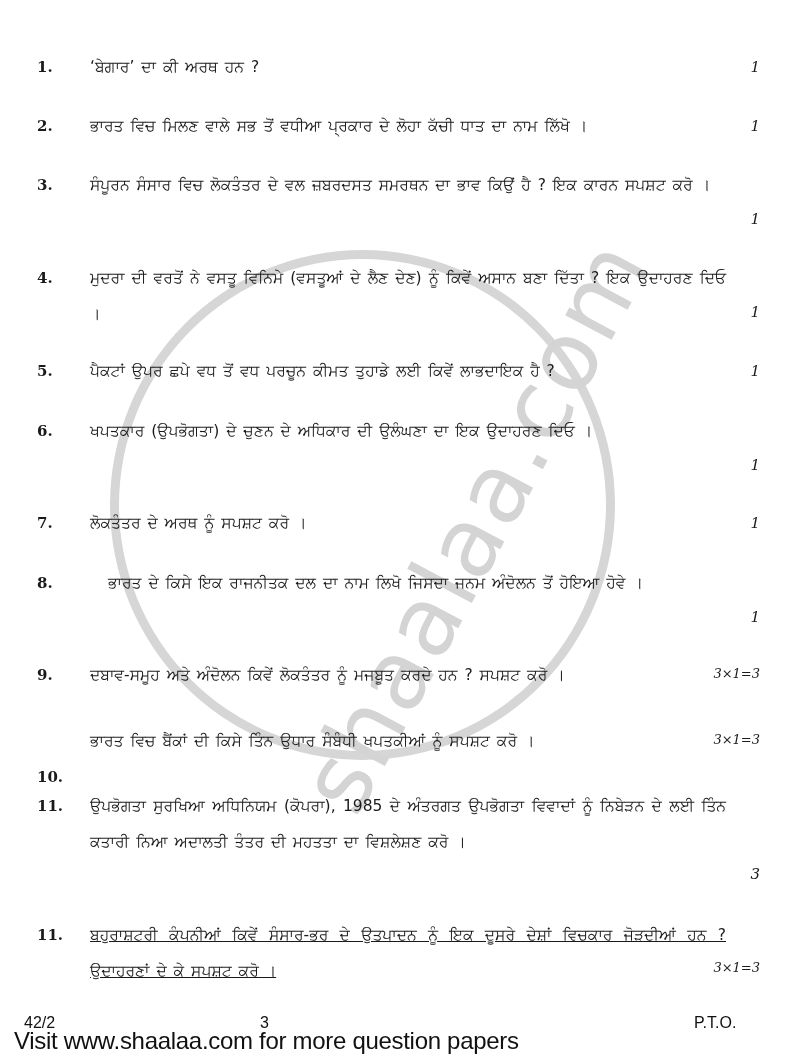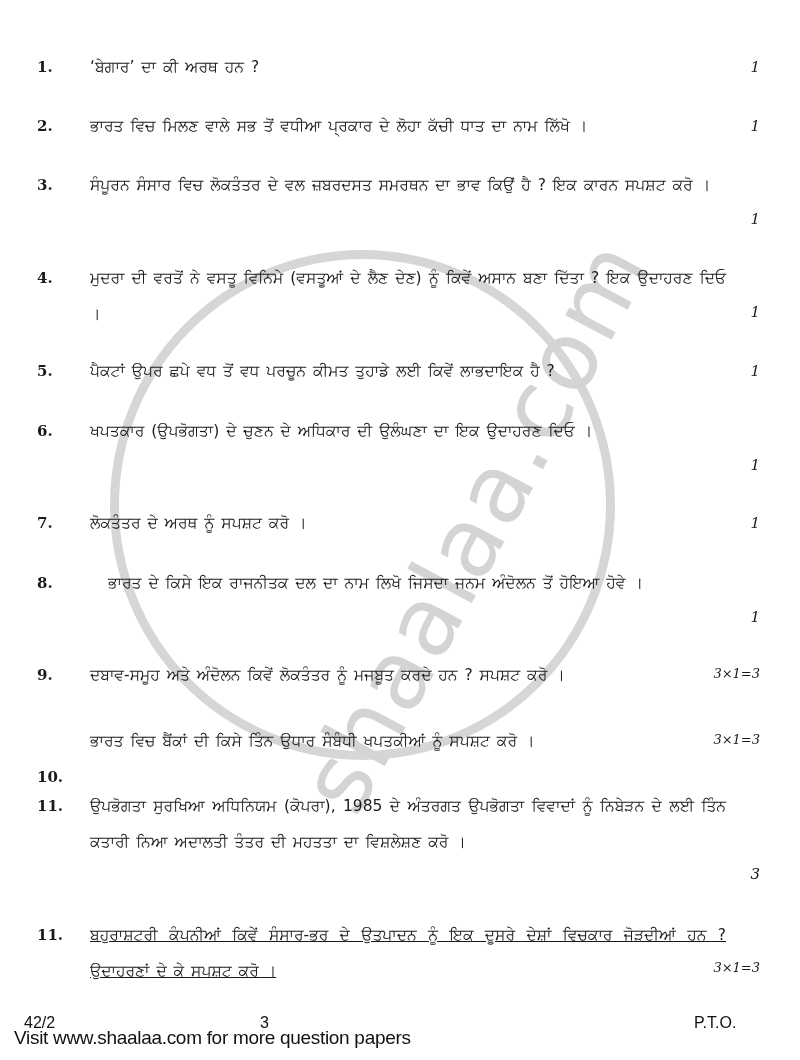--- a/index.html
+++ b/index.html
@@ -99,21 +99,21 @@
   .footer-pto {
     position: absolute;
     left: 694px;
     top: 1014px;
     font-size: 16px;
   }
   .footer-visit {
     position: absolute;
     left: 14px;
     top: 1027px;
-    font-size: 19px;
+    font-size: 24px;
     letter-spacing: -0.3px;
   }
 </style>
 </head>
 <body>
 
 <div class="page">
 
   <div class="watermark-circle"></div>
   <div class="watermark-text">shaalaa.com</div>

